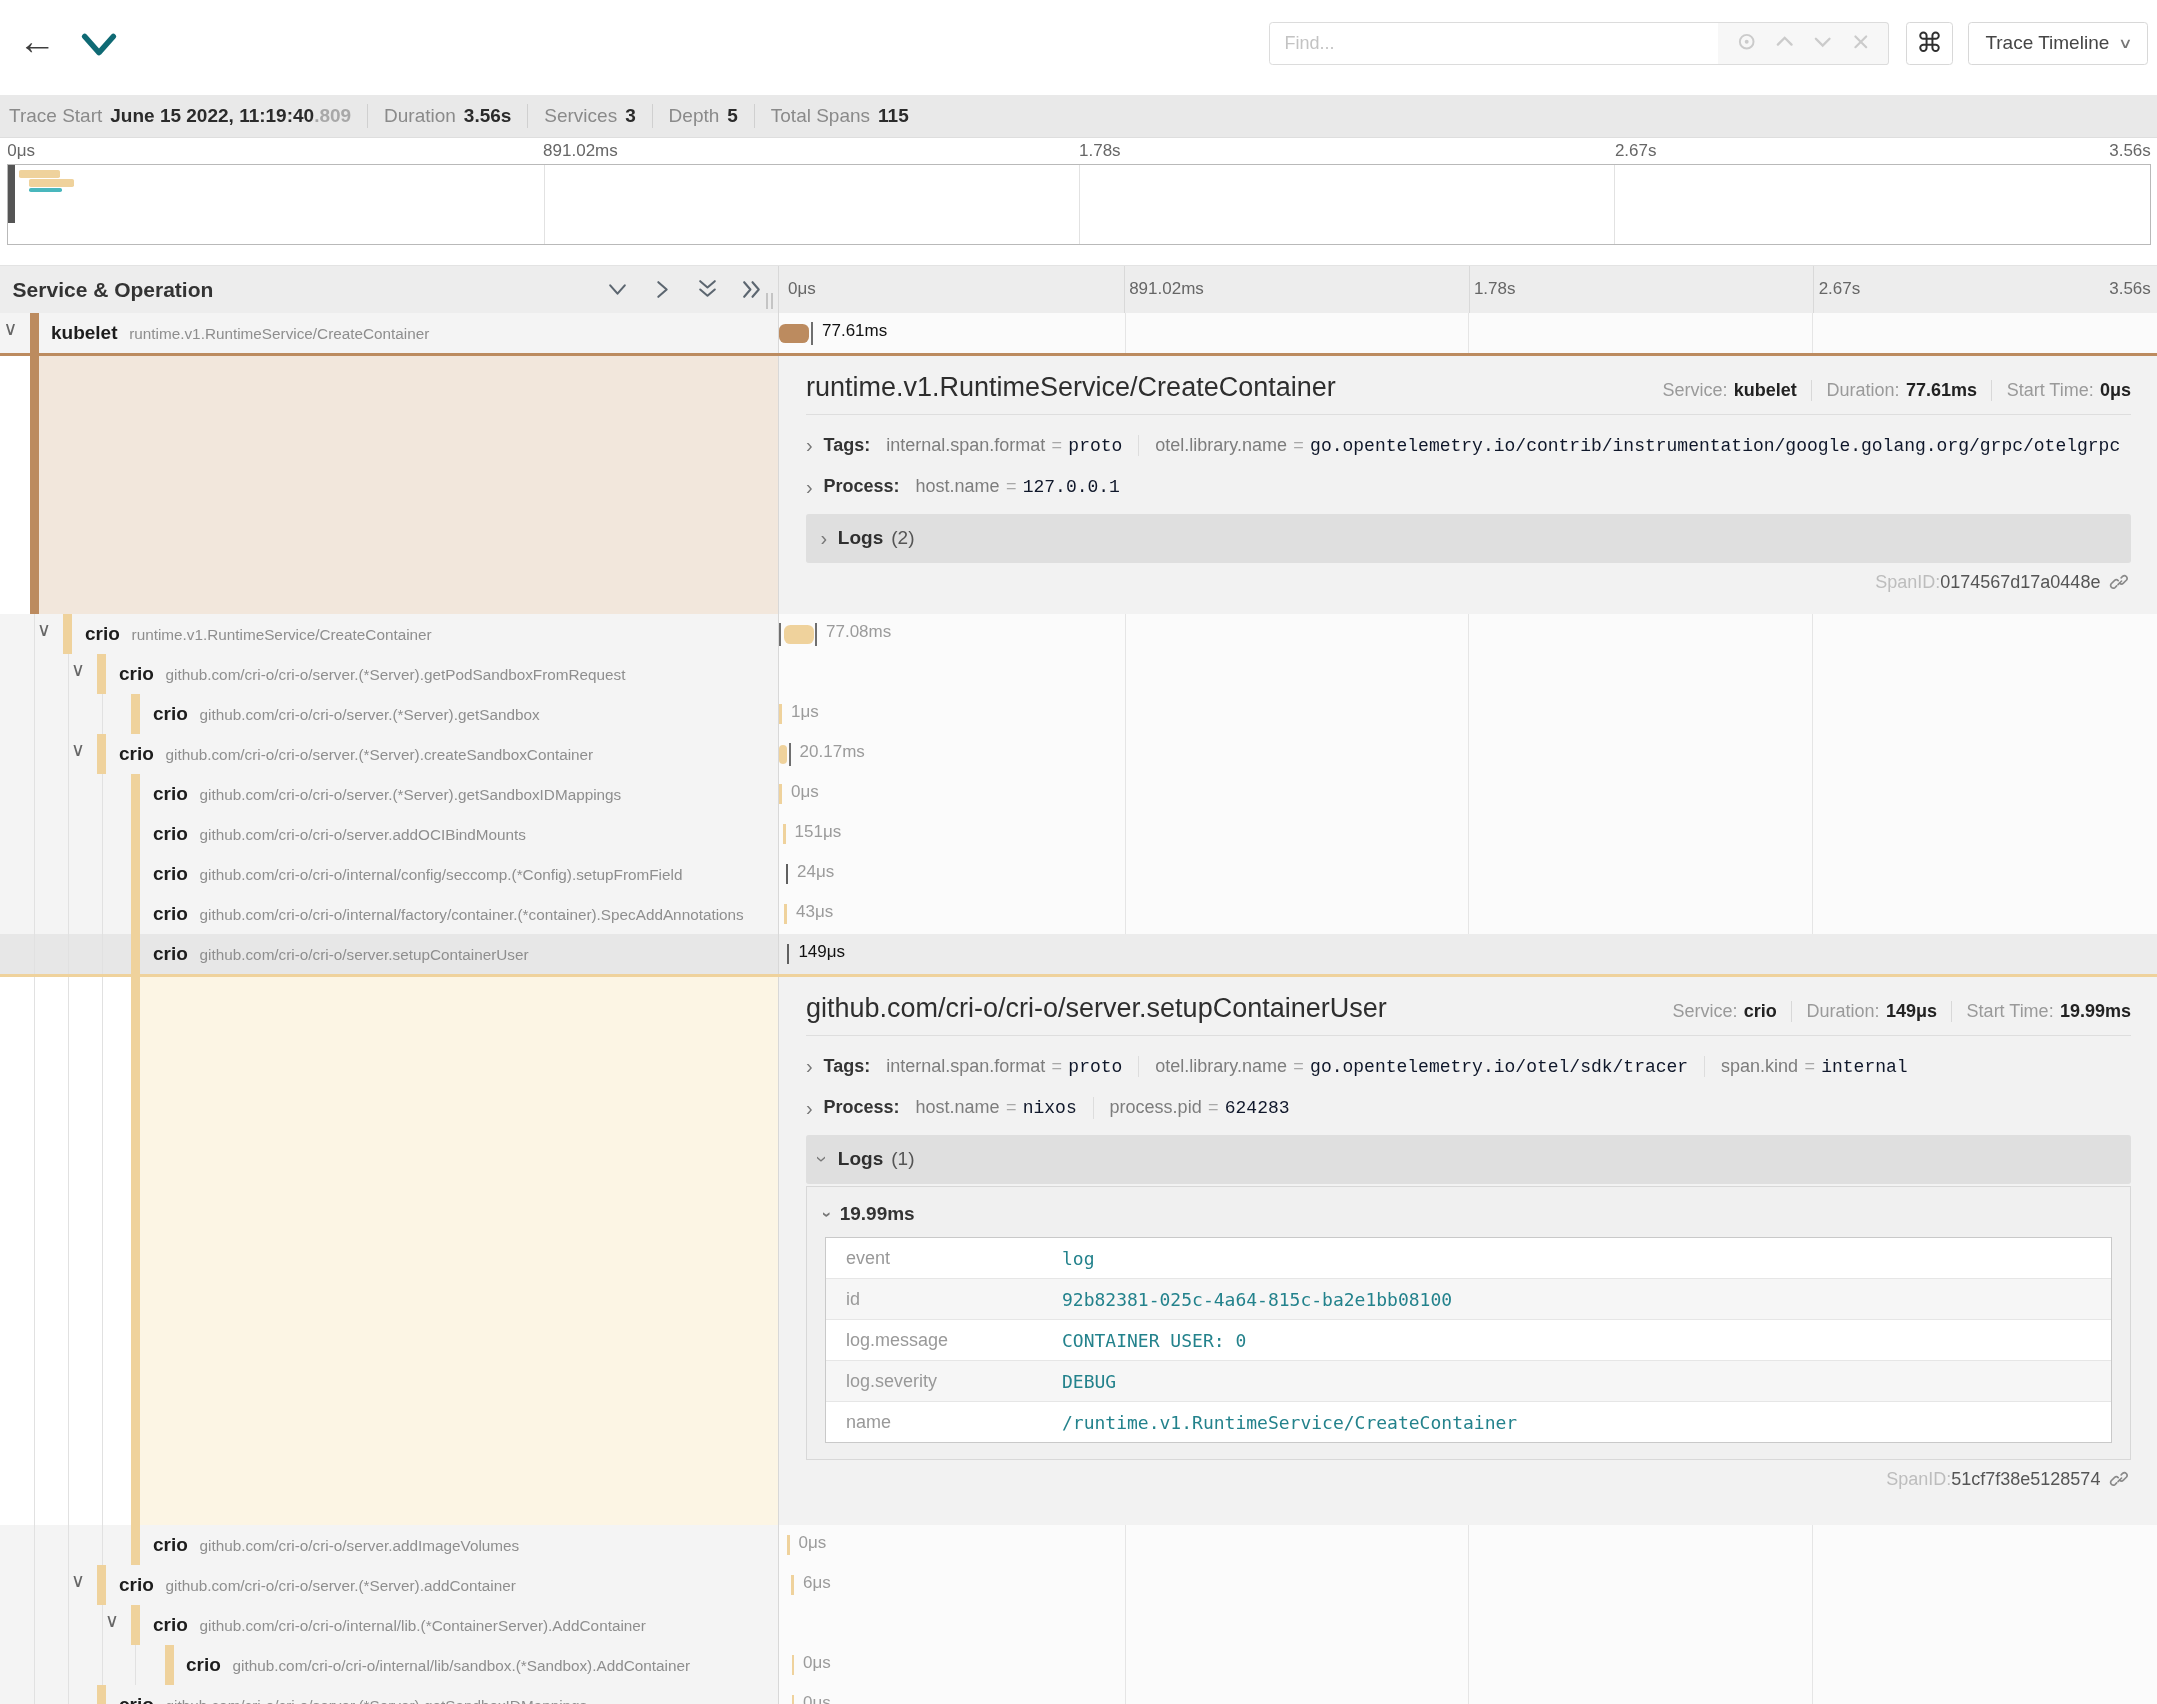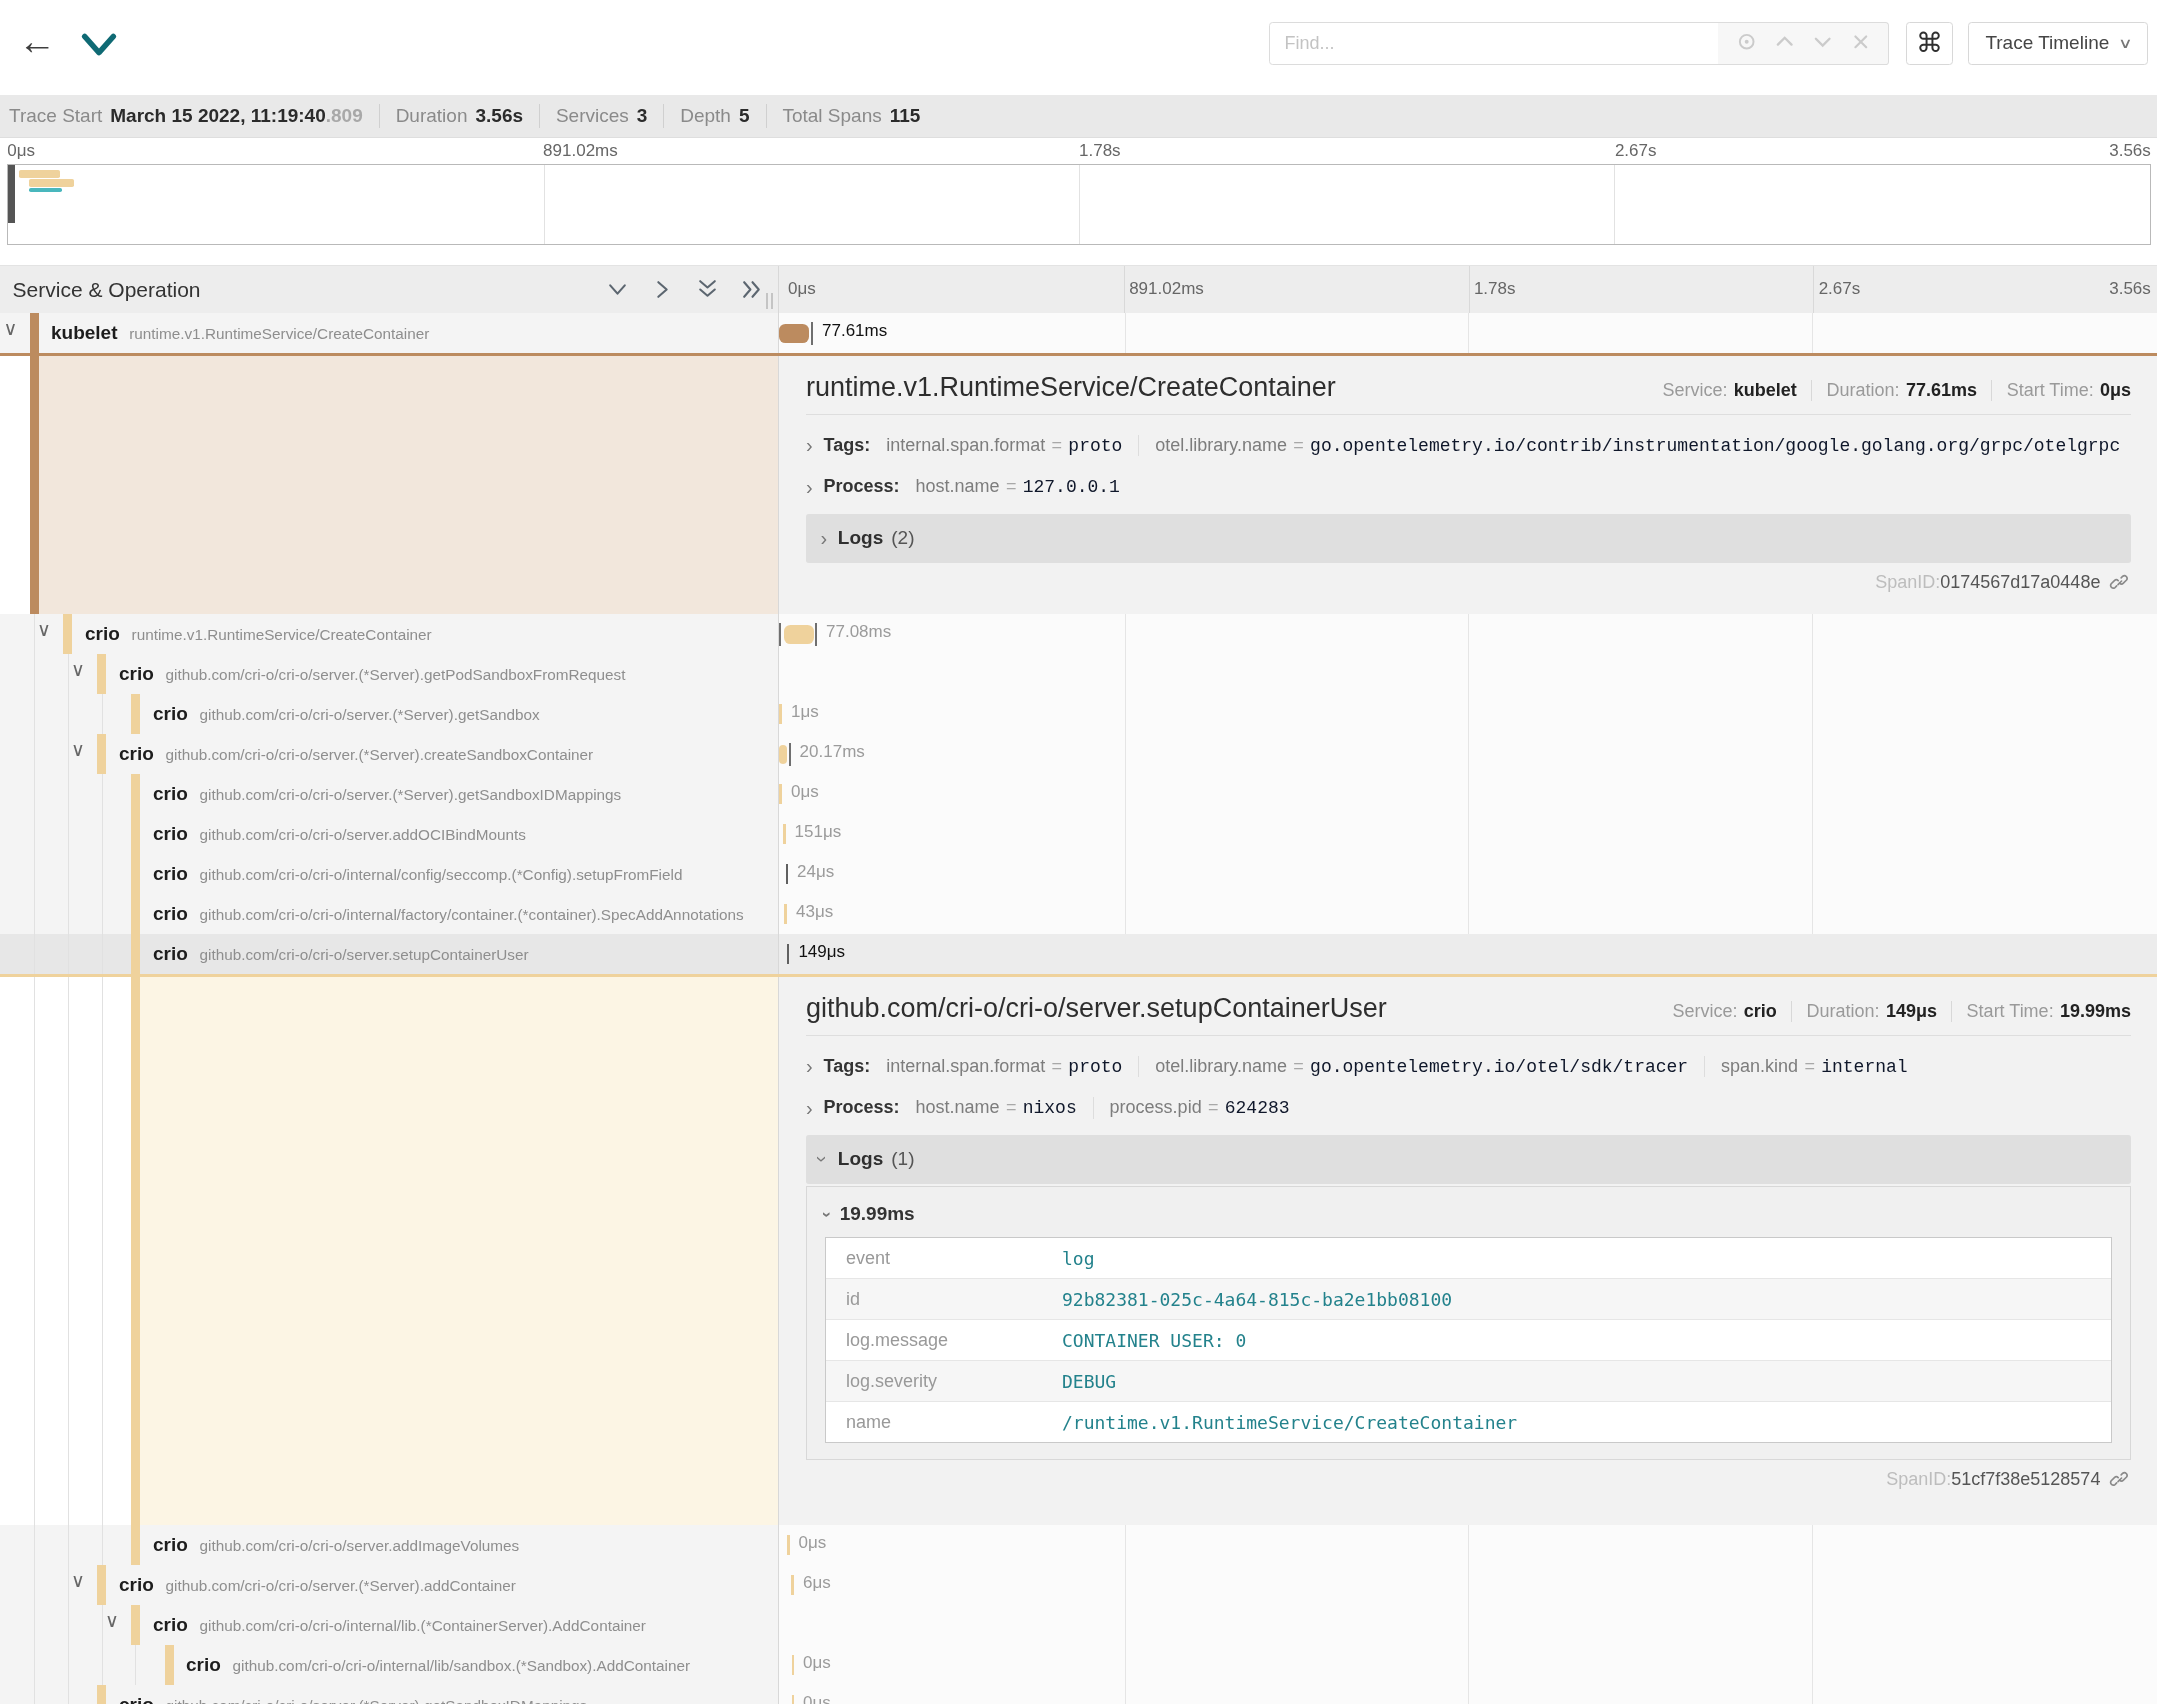--- a/index.html
+++ b/index.html
@@ -39,21 +39,21 @@
   .mini{position:absolute;top:164px;left:7.2px;right:7.2px;height:81px;background:#fff;
         border:0.9px solid #b9b9b9;box-sizing:border-box;}
   .mini .q{position:absolute;top:0;bottom:0;width:0.9px;background:#e2e2e2;}
   .mini .handle{position:absolute;left:0;top:0;width:7.2px;height:58px;background:#555;}
   .mini .mbar{position:absolute;border-radius:1.8px;}
   
   .so-row{position:absolute;top:265px;left:0;right:0;height:49px;background:#ededed;
         border-top:0.9px solid #e3e3e3;border-bottom:0.9px solid #cfcfcf;display:flex;box-sizing:border-box;}
   .so-left{width:779px;border-right:1.8px solid #d8d8d8;display:flex;align-items:center;
         padding-left:12.6px;position:relative;box-sizing:border-box;}
-  .so-title{font-size:21px;font-weight:normal;color:#333;}
+  .so-title{font-size:21px;font-weight:bold;color:#333;}
   .so-icons{margin-left:auto;margin-right:12.6px;display:flex;gap:20px;align-items:center;}
   .so-icons svg{cursor:pointer;display:block;}
   .grabber{position:absolute;right:5.4px;bottom:3.6px;display:flex;gap:2.7px;}
   .grabber i{display:block;width:1.8px;height:16px;background:#c4c4c4;}
   .so-ruler{flex:1;position:relative;font-size:17px;color:#666;}
   .so-ruler .tk{position:absolute;top:12.6px;}
   .so-ruler .gl{position:absolute;top:0;bottom:0;width:0.9px;background:#d9d9d9;}
   
   .rows{position:absolute;top:313px;left:0;right:0;bottom:0;background:#fbfbfb;overflow:hidden;}
   .vline{position:absolute;top:0;bottom:0;width:0.9px;background:#e5e5e5;z-index:0;}
@@ -146,21 +146,21 @@
       <span>⌘</span>
     </div>
     <div class="view-btn">
       <span>Trace Timeline</span>
       <span class="view-chev">∨</span>
     </div>
   </div>
 
   <div class="meta" id="meta-bar">
       <span class="lbl">Trace Start</span>
-      <span class="val">March 15 2022, 11:19:40</span>
+      <span class="val">June 15 2022, 11:19:40</span>
       <span class="sfx">.809</span>
       <span class="sep"></span>
       <span class="lbl">Duration</span>
       <span class="val">3.56s</span>
       <span class="sep"></span>
       <span class="lbl">Services</span>
       <span class="val">3</span>
       <span class="sep"></span>
       <span class="lbl">Depth</span>
       <span class="val">5</span>

